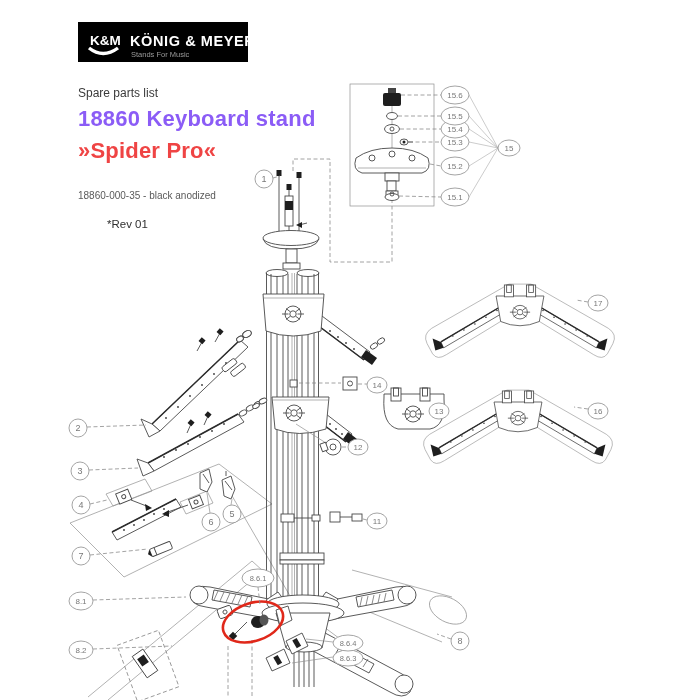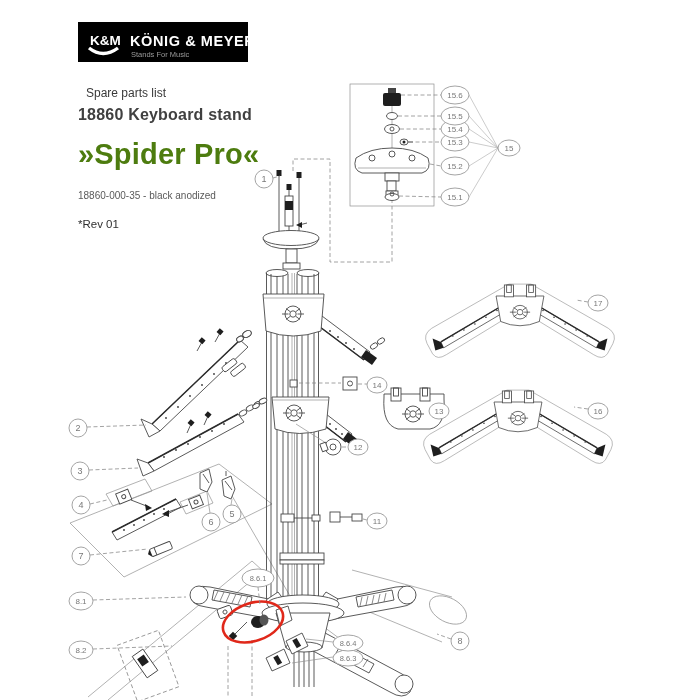--- a/index.html
+++ b/index.html
@@ -1,23 +1,23 @@
 <!DOCTYPE html>
 <html><head>
 <meta charset="utf-8">
 <style>
   html,body{margin:0;padding:0;}
   body{width:700px;height:700px;background:#ffffff;position:relative;overflow:hidden;
        font-family:"Liberation Sans",sans-serif;}
   .hdr{position:absolute;left:78px;}
-  #kicker{top:86px;font-size:12px;color:#3a3a3a;margin-left:8px;}
-  #title1{top:106px;font-size:16px;font-weight:bold;color:#404040;letter-spacing:.2px;}
-  #title2{top:138px;font-size:29px;font-weight:bold;color:#4d7c0f;letter-spacing:.2px;}
+  #kicker{top:86px;font-size:12px;color:#3a3a3a;}
+  #title1{top:106px;font-size:22px;font-weight:bold;color:#8b5cf6;letter-spacing:.2px;}
+  #title2{top:138px;font-size:22px;font-weight:bold;color:#ef4444;letter-spacing:.2px;}
   #variant{top:190px;font-size:10px;color:#5a5a5a;}
-  #rev{top:218px;font-size:11.5px;color:#303030;}
+  #rev{top:218px;font-size:11.5px;color:#303030;margin-left:29px;}
   #logo{position:absolute;left:78px;top:22px;}
   #diagram{position:absolute;left:0;top:0;}
   
   .s{stroke:#474747;fill:none;stroke-width:.9;}
   .sw{stroke:#474747;fill:#ffffff;stroke-width:.9;}
   .thin{stroke:#909090;fill:none;stroke-width:.7;}
   .fan{stroke:#aaaaaa;fill:none;stroke-width:.6;}
   .dash{stroke:#8c8c8c;fill:none;stroke-width:.8;stroke-dasharray:4 2.5;}
   .co{stroke:#9a9a9a;fill:#ffffff;stroke-width:.9;}
   .ct{fill:#787878;font-size:9px;text-anchor:middle;font-family:"Liberation Sans",sans-serif;}

